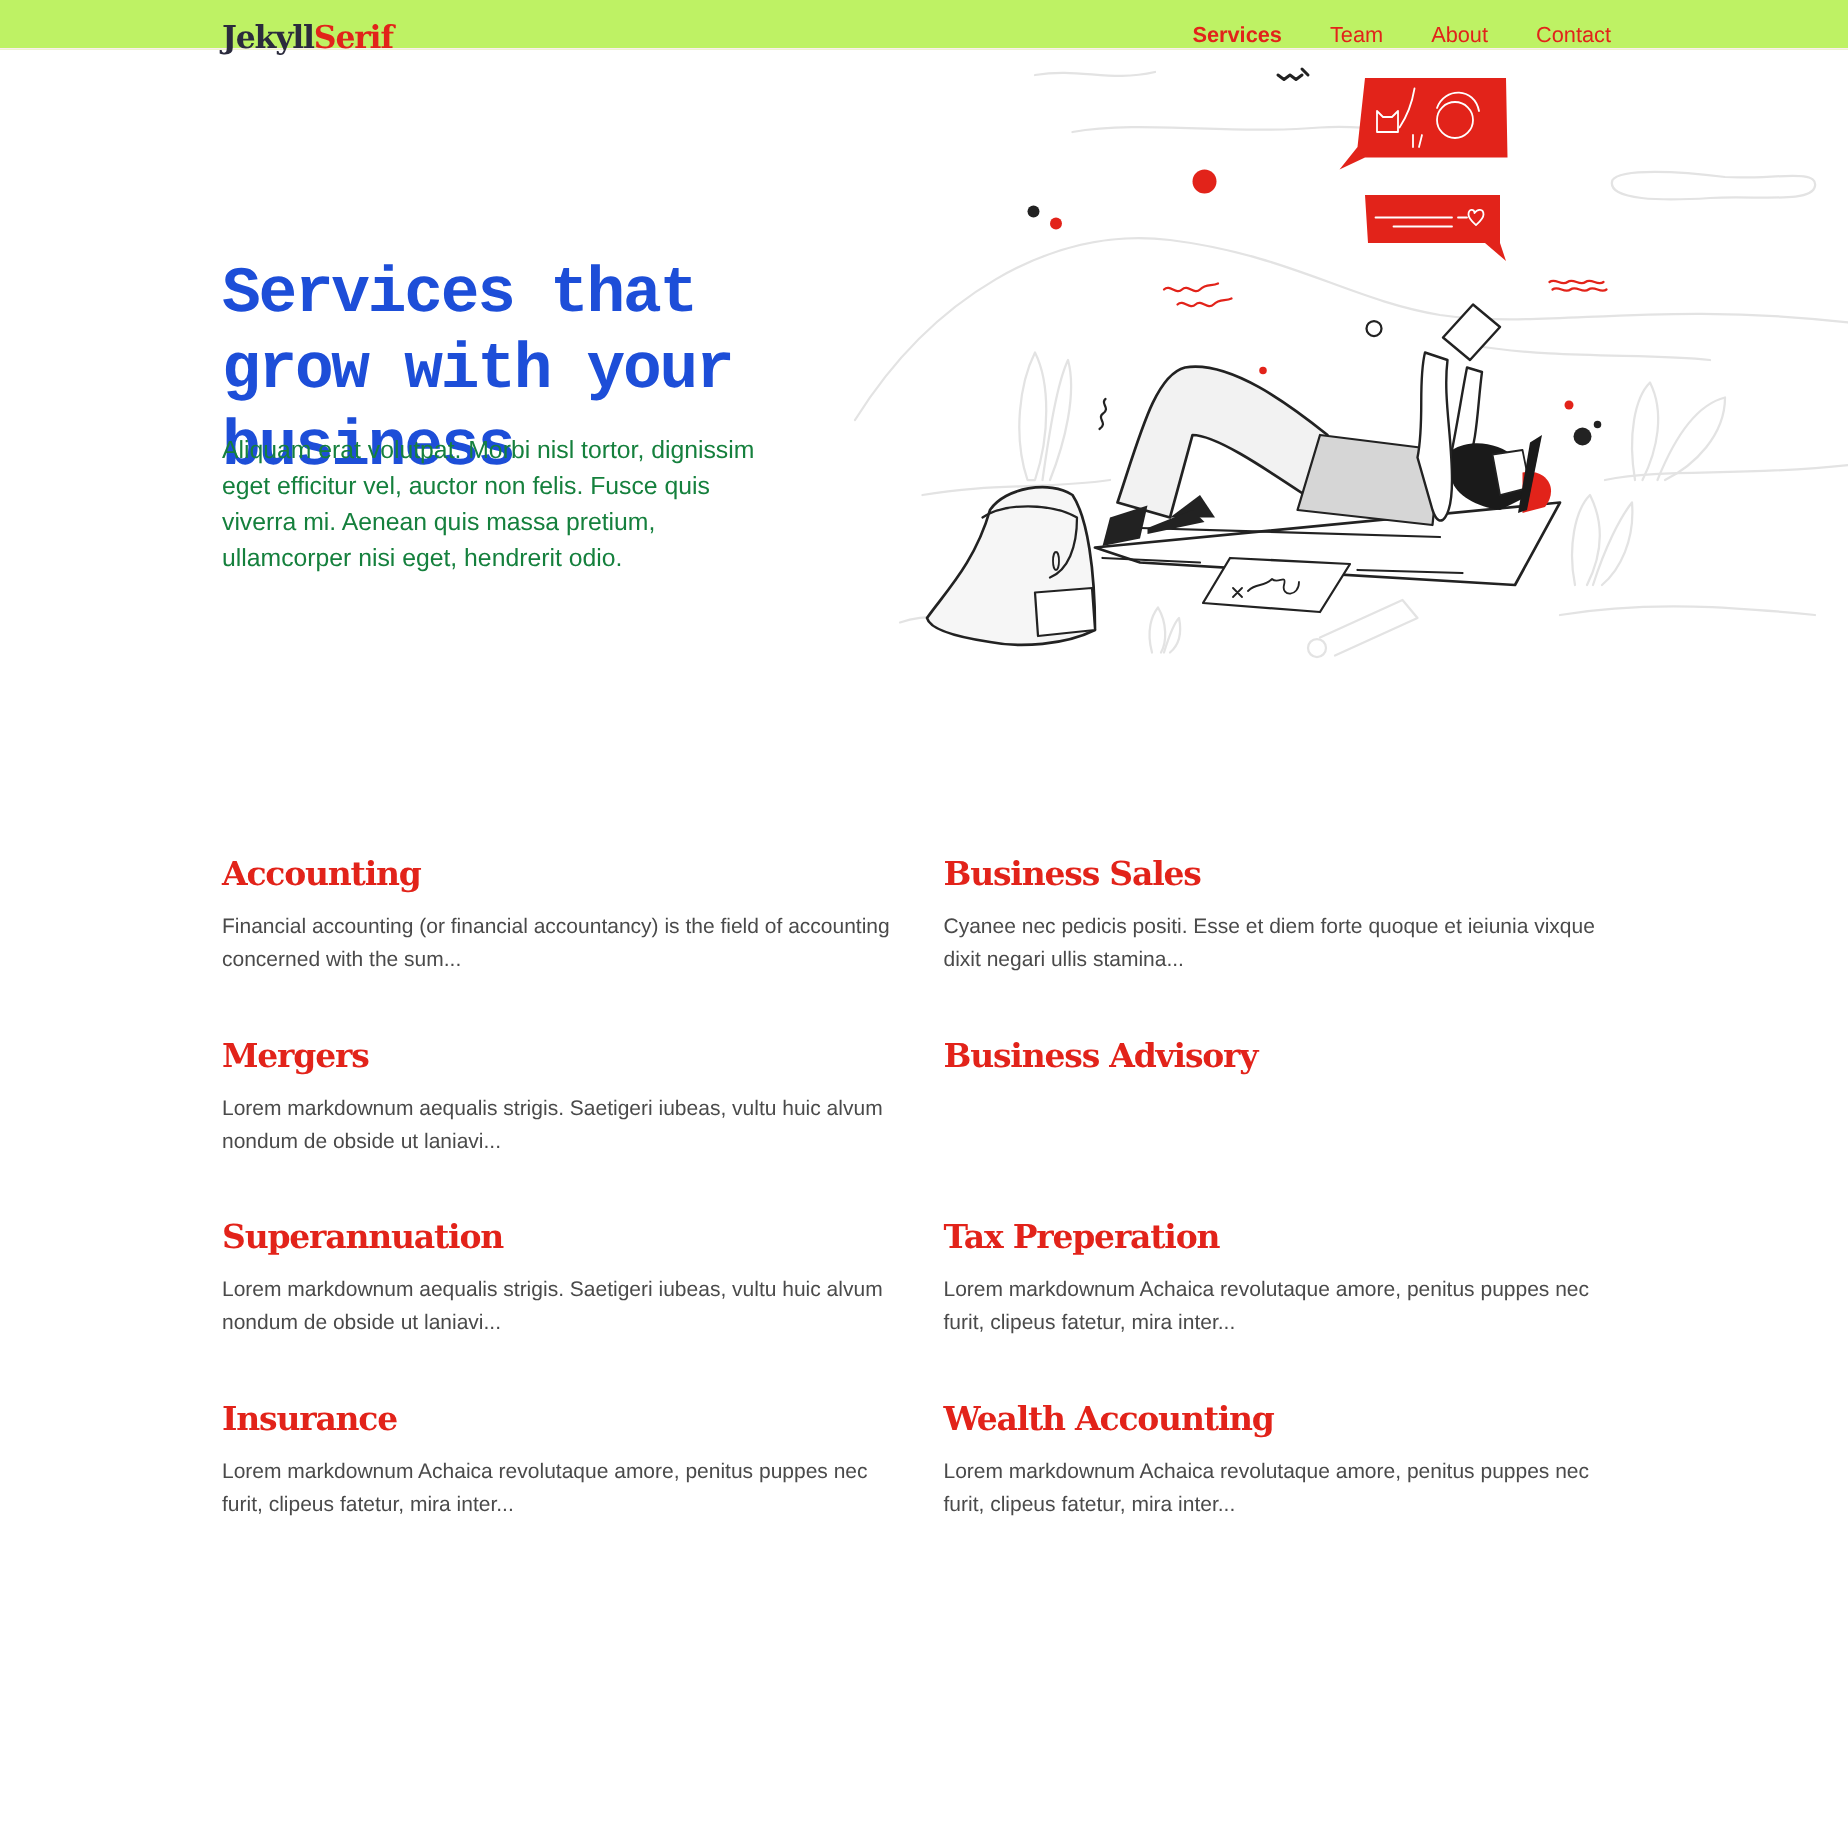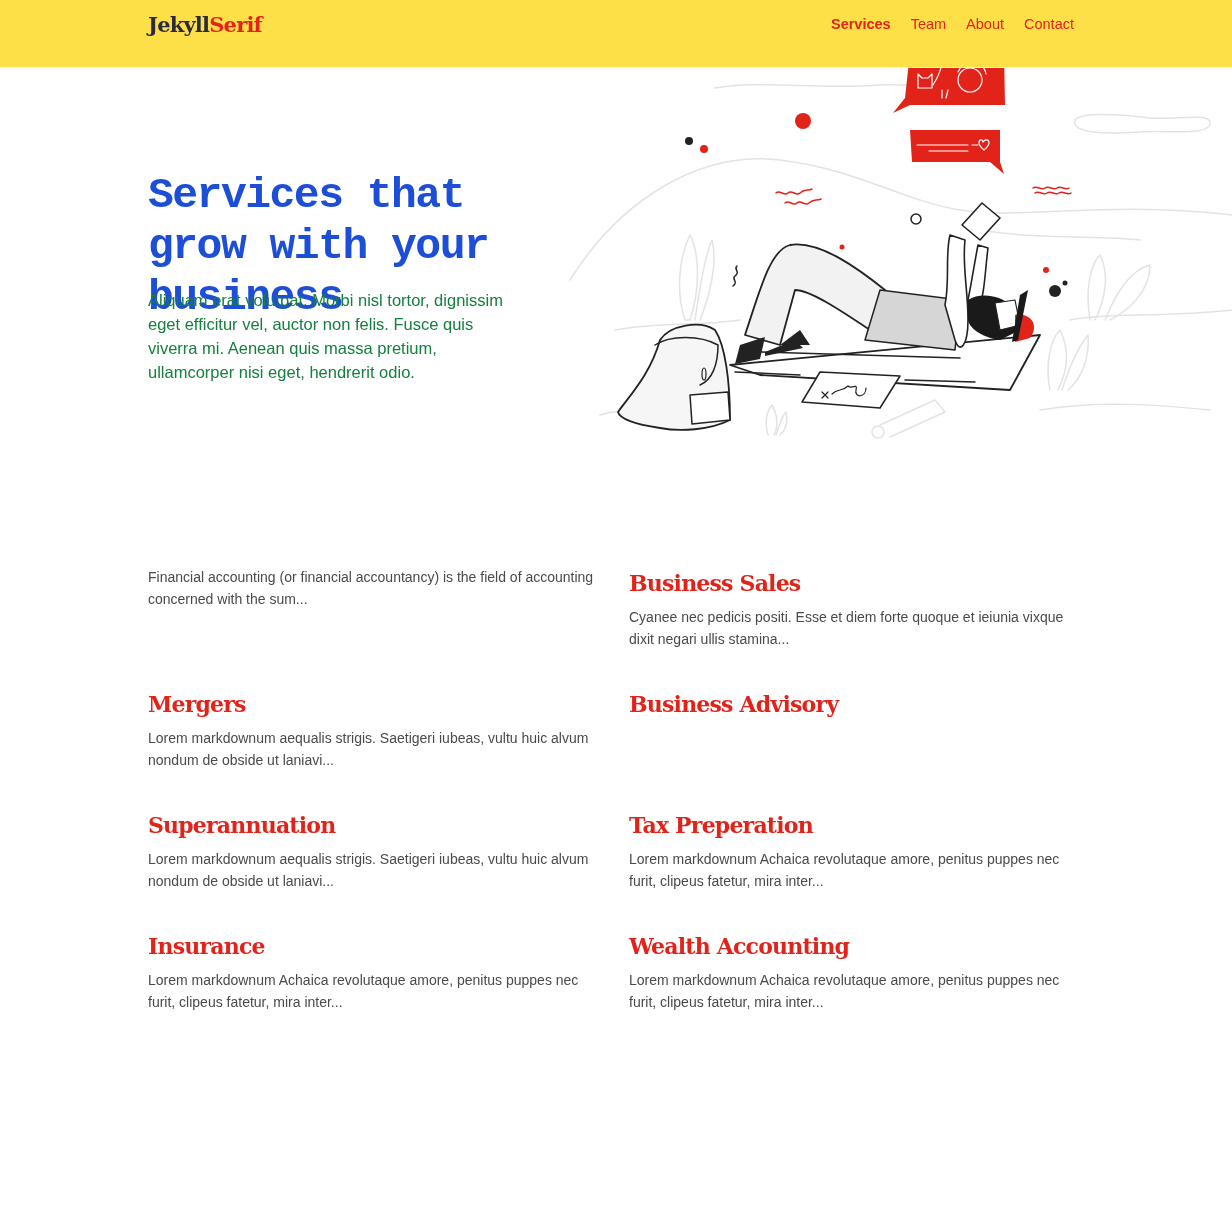--- a/index.html
+++ b/index.html
@@ -1,30 +1,30 @@
 <!DOCTYPE html>
 <html><head>
 <meta charset="utf-8">
 <style>
   * { box-sizing: border-box; margin: 0; padding: 0; }
   html, body { width: 1232px; height: 1232px; background: #ffffff; overflow: hidden; }
   body { font-family: "Liberation Sans", sans-serif; color: #4a4a4a; position: relative; }
 
   .header {
-    position: absolute; top: 0; left: 0; width: 1232px; height: 68px;
-    border-bottom: 1px solid #fbeeee; background: #fde047; z-index: 5;
+    position: absolute; top: 0; left: 0; width: 1232px; height: 33px;
+    border-bottom: 1px solid #fbeeee; background: #bef264; z-index: 5;
   }
   .logo {
     position: absolute; left: 148px; top: 12px;
     font-family: "DejaVu Serif", serif; font-weight: bold; font-size: 21px;
     letter-spacing: -0.8px; text-decoration: none;
   }
   .logo .dark { color: #2b2b3d; }
   .logo .red { color: #e2231a; }
-  .nav { position: absolute; right: 158px; top: 16px; display: flex; gap: 20px; }
+  .nav { position: absolute; right: 158px; top: 16px; display: flex; gap: 32px; }
   .nav a {
     font-size: 14.5px; color: #e2231a; text-decoration: none;
   }
   .nav a.active { font-weight: bold; }
 
   .hero-title {
     position: absolute; left: 148px; top: 170px; width: 420px;
     font-family: Liberation Mono, monospace; font-weight: bold; font-size: 43px;
     line-height: 51px; color: #1d4ed8; letter-spacing: -1.5px;
   }
@@ -152,20 +152,21 @@
 
     <path d="M660 340 C 670 325, 700 320, 715 330 C 725 345, 730 380, 730 420 C 710 430, 680 432, 660 428 C 640 425, 620 420, 618 412 C 630 395, 650 375, 660 340 Z" fill="#f6f6f6" stroke="#222" stroke-width="1.8"></path>
     <path d="M655 345 C 670 335, 700 335, 718 345 C 718 365, 712 380, 700 385" fill="none" stroke="#222" stroke-width="1.5"></path>
     <path d="M690 395 L 728 392 L 730 420 L 692 424 Z" fill="#fff" stroke="#222" stroke-width="1.5"></path>
     <ellipse cx="704" cy="374" rx="2" ry="6" stroke="#222" stroke-width="1.2"></ellipse>
   </svg>
 </div>
 
 <section class="services">
   <div class="service">
+    <h3><a href="#">Accounting</a></h3>
     <p>Financial accounting (or financial accountancy) is the field of accounting concerned with the sum...</p>
   </div>
   <div class="service">
     <h3><a href="#">Business Sales</a></h3>
     <p>Cyanee nec pedicis positi. Esse et diem forte quoque et ieiunia vixque dixit negari ullis stamina...</p>
   </div>
   <div class="service">
     <h3><a href="#">Mergers</a></h3>
     <p>Lorem markdownum aequalis strigis. Saetigeri iubeas, vultu huic alvum nondum de obside ut laniavi...</p>
   </div>

